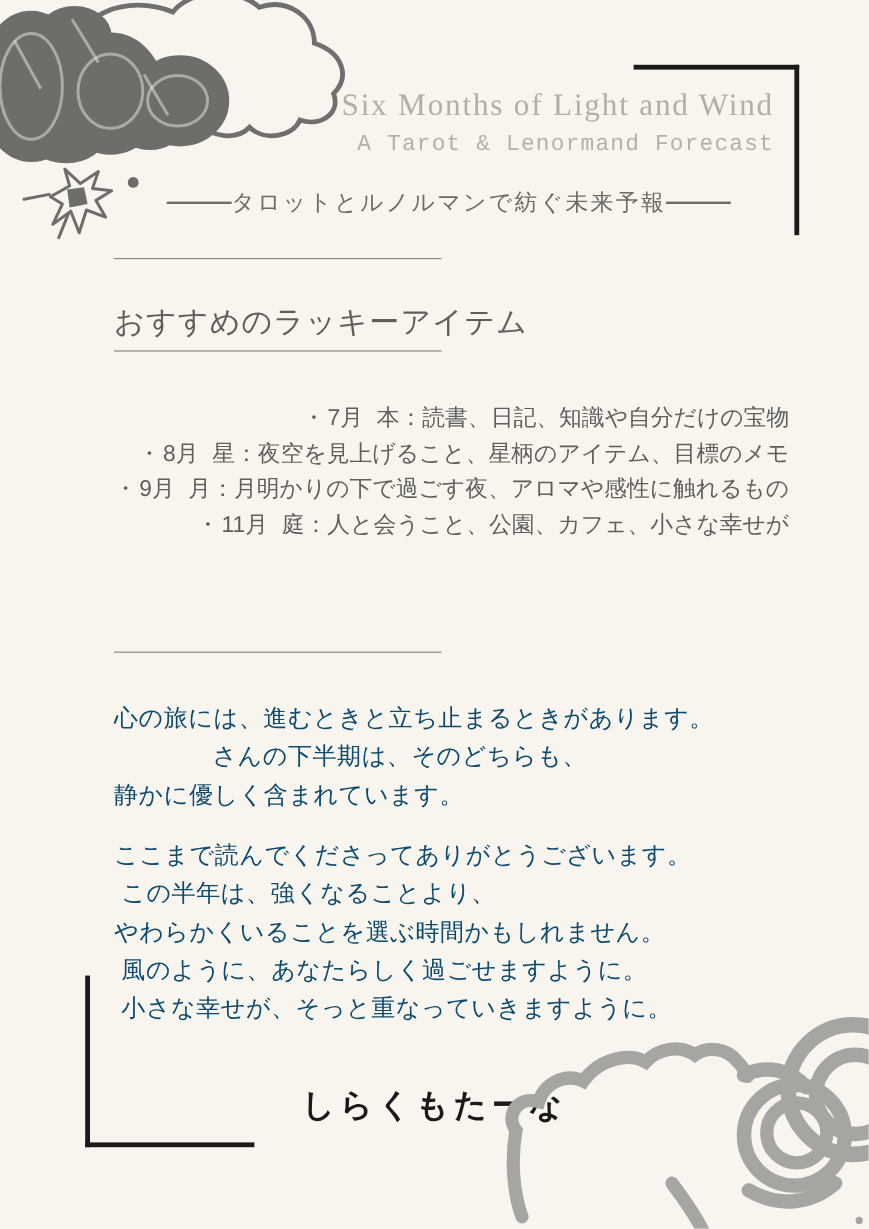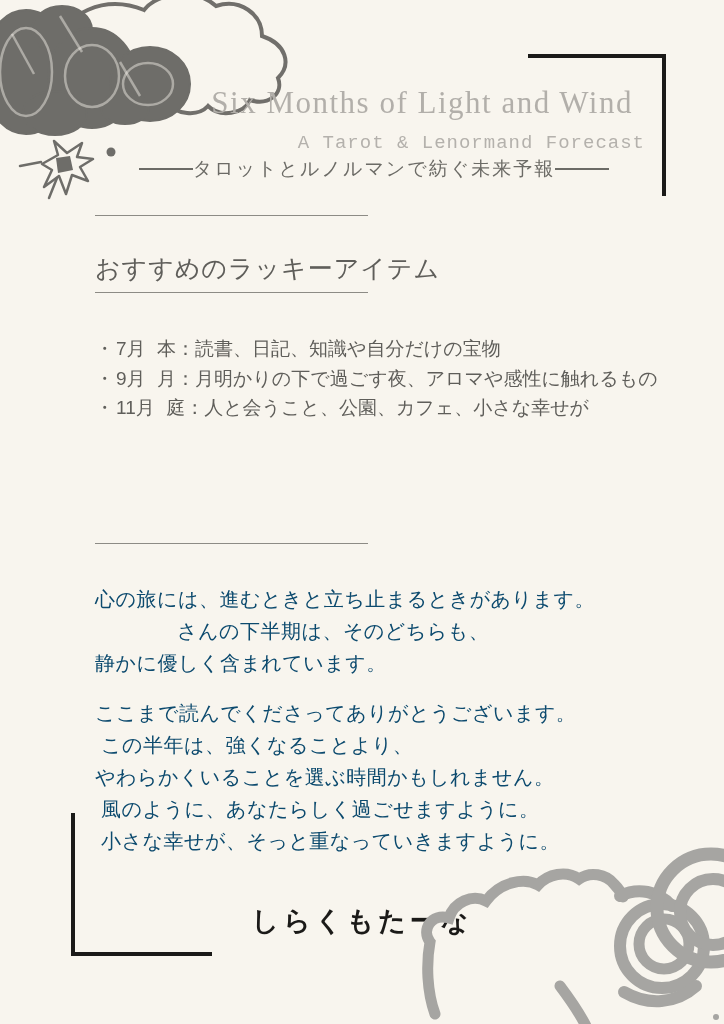--- a/index.html
+++ b/index.html
@@ -24,22 +24,22 @@
   }
   .bracket-bl{
     left:71px;top:813px;width:137px;height:139px;
     border-left:4px solid #1b1a18;border-bottom:4px solid #1b1a18;
   }
 
   
   .title-block{top:74px;right:79px;text-align:right;}
   .title{
     font-family:"Liberation Serif","DejaVu Serif",serif;
-    font-size:31px;font-weight:400;color:#b2afaa;
-    letter-spacing:1.5px;margin:12px;line-height:1.1;
+    font-size:26px;font-weight:400;color:#b2afaa;
+    letter-spacing:1.5px;margin:0;line-height:1.1;
   }
   .subtitle{
     font-family:Liberation Mono, monospace;
     font-size:19px;font-weight:400;color:#b4b1ac;
     letter-spacing:1px;margin:6px 0 0 0;
   }
   .tagline-row{
     top:156px;left:12px;width:724px;
     display:flex;justify-content:center;align-items:center;
   }
@@ -50,21 +50,21 @@
   .divider{left:95px;width:273px;height:0;border-top:1.5px solid #8d8b85;}
   .divider-1{top:215px;}
   .divider-2{top:292px;}
   .divider-3{top:543px;}
 
   
   .section-heading{
     left:95px;top:252px;font-size:25px;color:#5f5e5a;letter-spacing:1px;
   }
   .lucky-list{left:95px;top:334px;font-size:19px;line-height:29.5px;color:#5f5e5a;}
-  .lucky-item{white-space:nowrap;}
+  .lucky-item{white-space:nowrap;text-align:right;}
   .item-bullet{margin-right:2px;}
   .item-month{margin-right:0.6em;}
 
   
   .para{
     left:95px;margin:0;font-size:20px;line-height:32px;
     color:#0c4a6e;white-space:pre-wrap;letter-spacing:0.5px;
   }
   .para-1{top:583px;}
   .para-2{top:697px;}
@@ -123,20 +123,23 @@
 
 <div class="abs section-heading">おすすめのラッキーアイテム</div>
 
 <div class="abs divider divider-2"></div>
 
 <div class="abs lucky-list">
   <div class="lucky-item">
     <span class="item-bullet">・</span><span class="item-month">7月</span><span>本：読書、日記、知識や自分だけの宝物</span>
   </div>
   <div class="lucky-item">
+    <span class="item-bullet">・</span><span class="item-month">8月</span><span>星：夜空を見上げること、星柄のアイテム、目標のメモ</span>
+  </div>
+  <div class="lucky-item">
     <span class="item-bullet">・</span><span class="item-month">9月</span><span>月：月明かりの下で過ごす夜、アロマや感性に触れるもの</span>
   </div>
   <div class="lucky-item">
     <span class="item-bullet">・</span><span class="item-month">11月</span><span>庭：人と会うこと、公園、カフェ、小さな幸せが</span>
   </div>
 </div>
 
 <div class="abs divider divider-3"></div>
 
 <p class="abs para para-1">心の旅には、進むときと立ち止まるときがあります。

